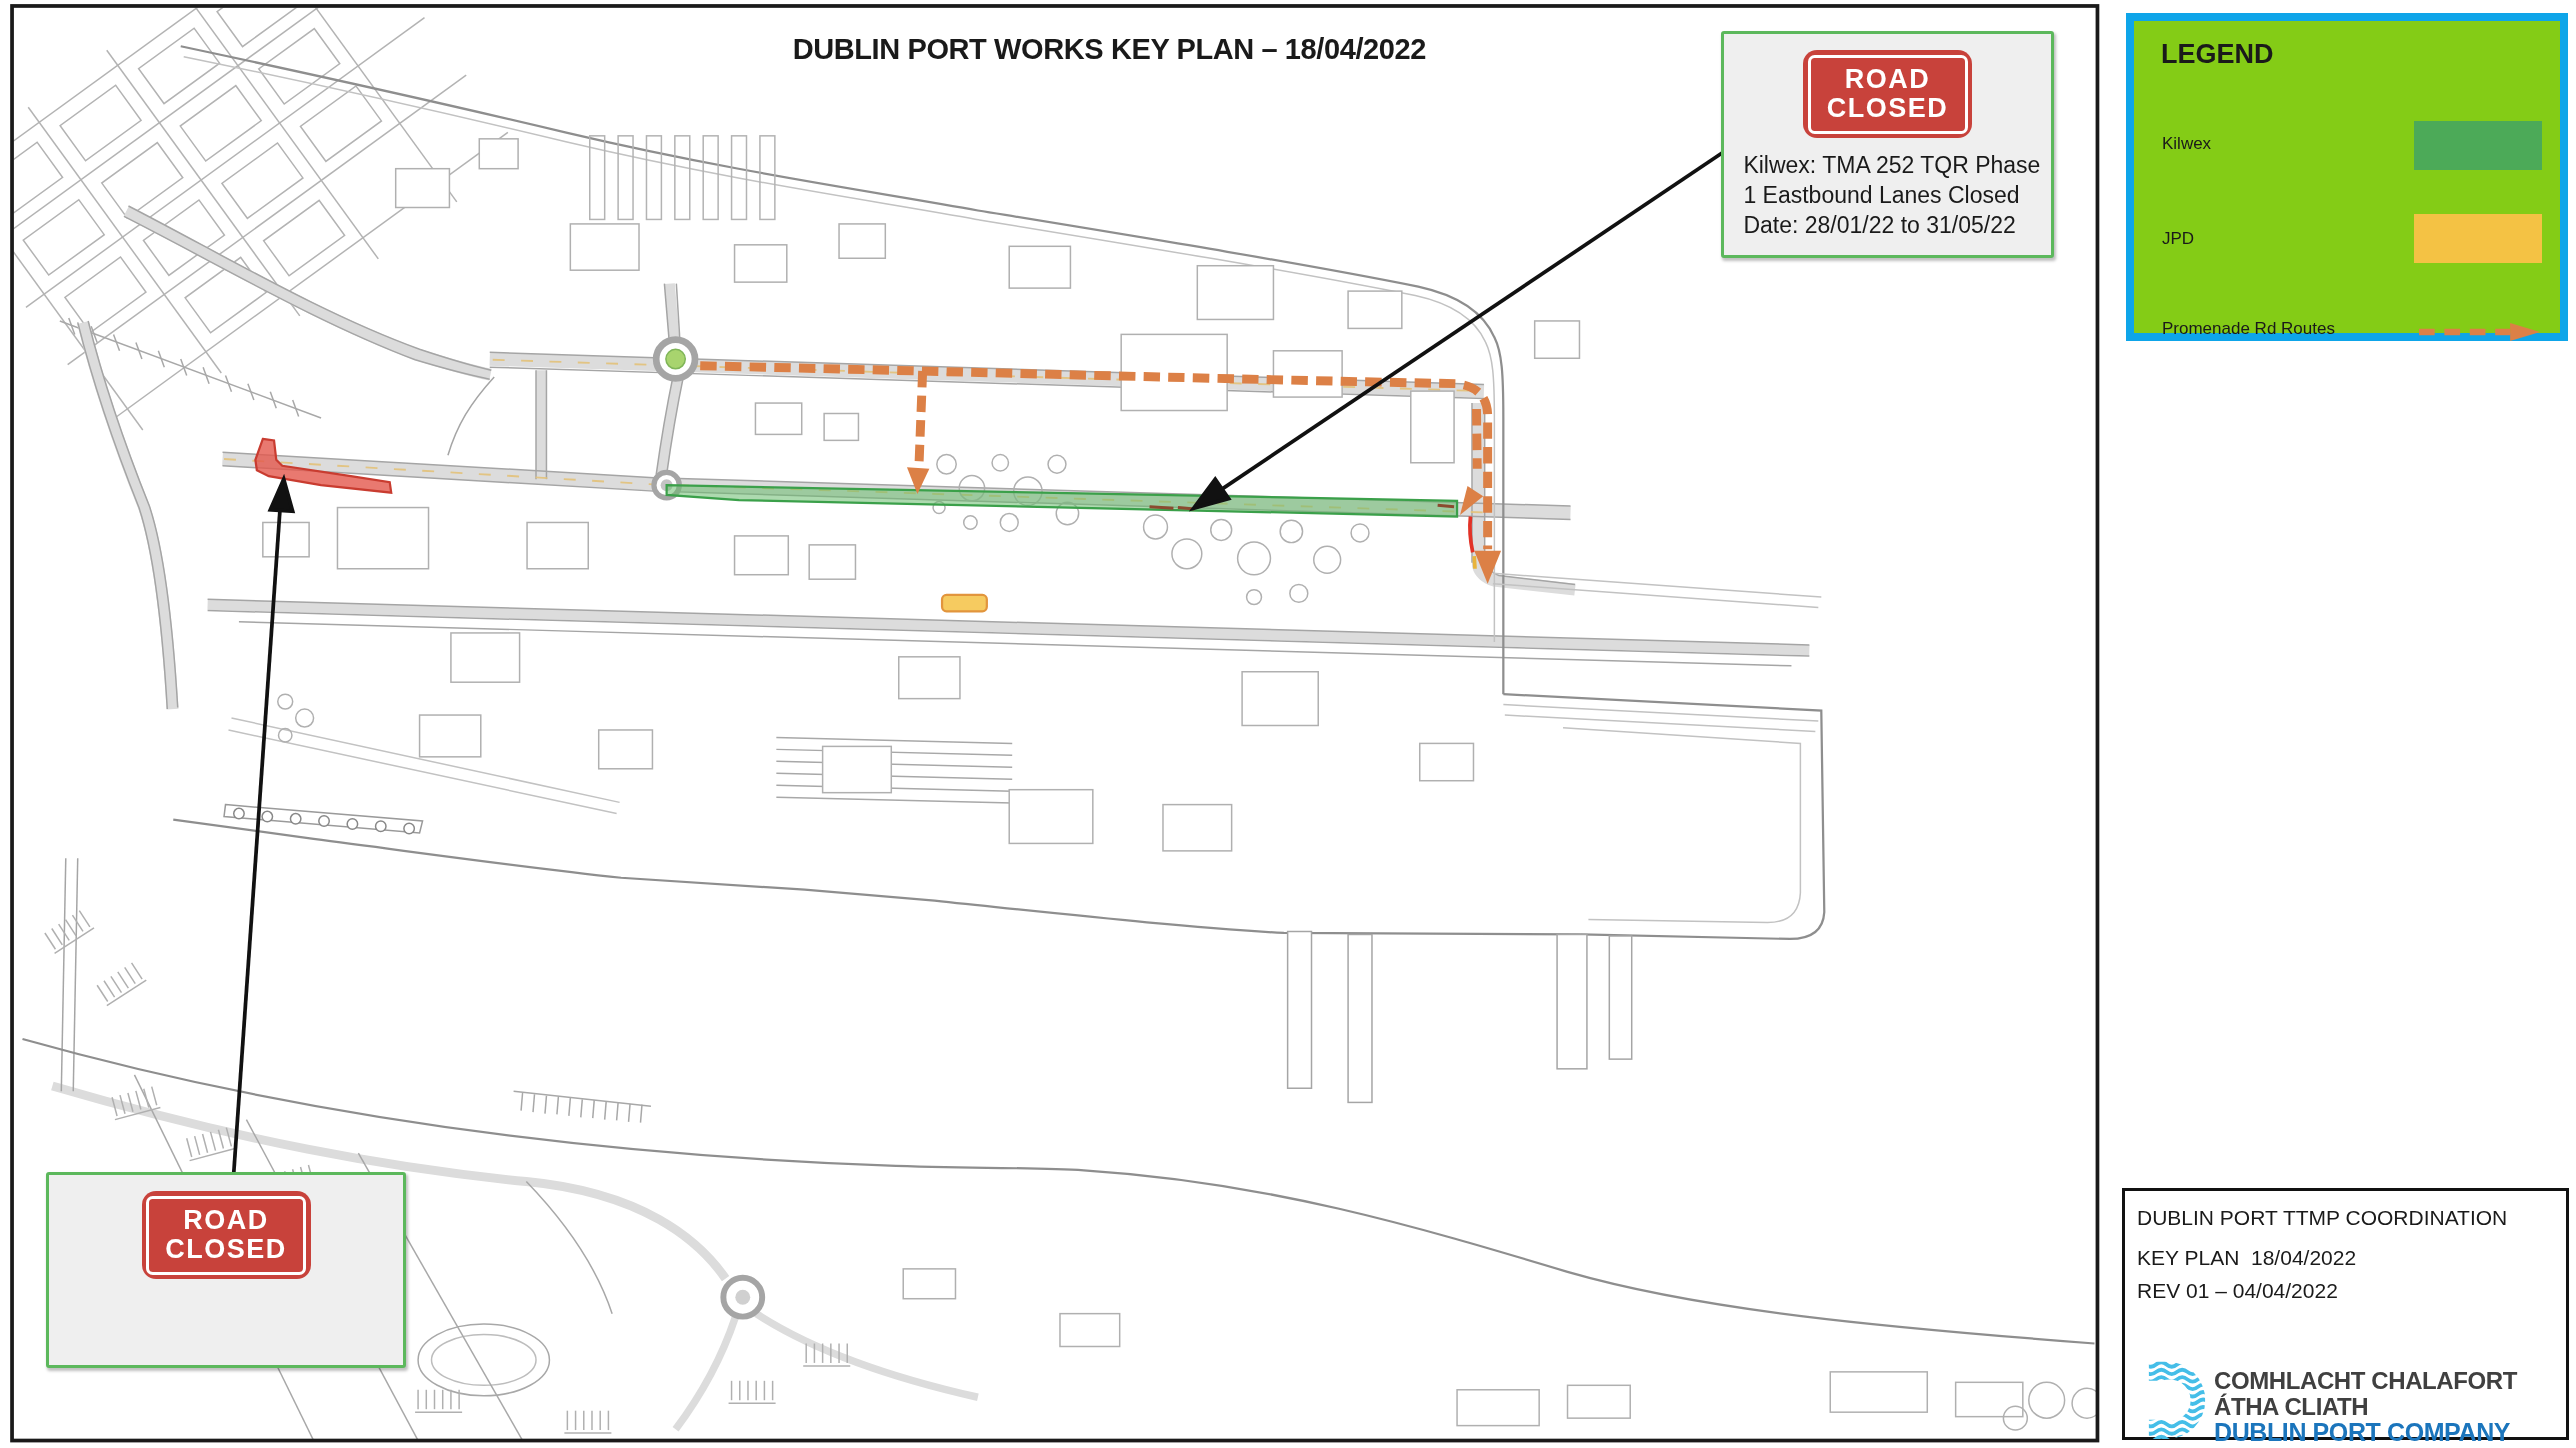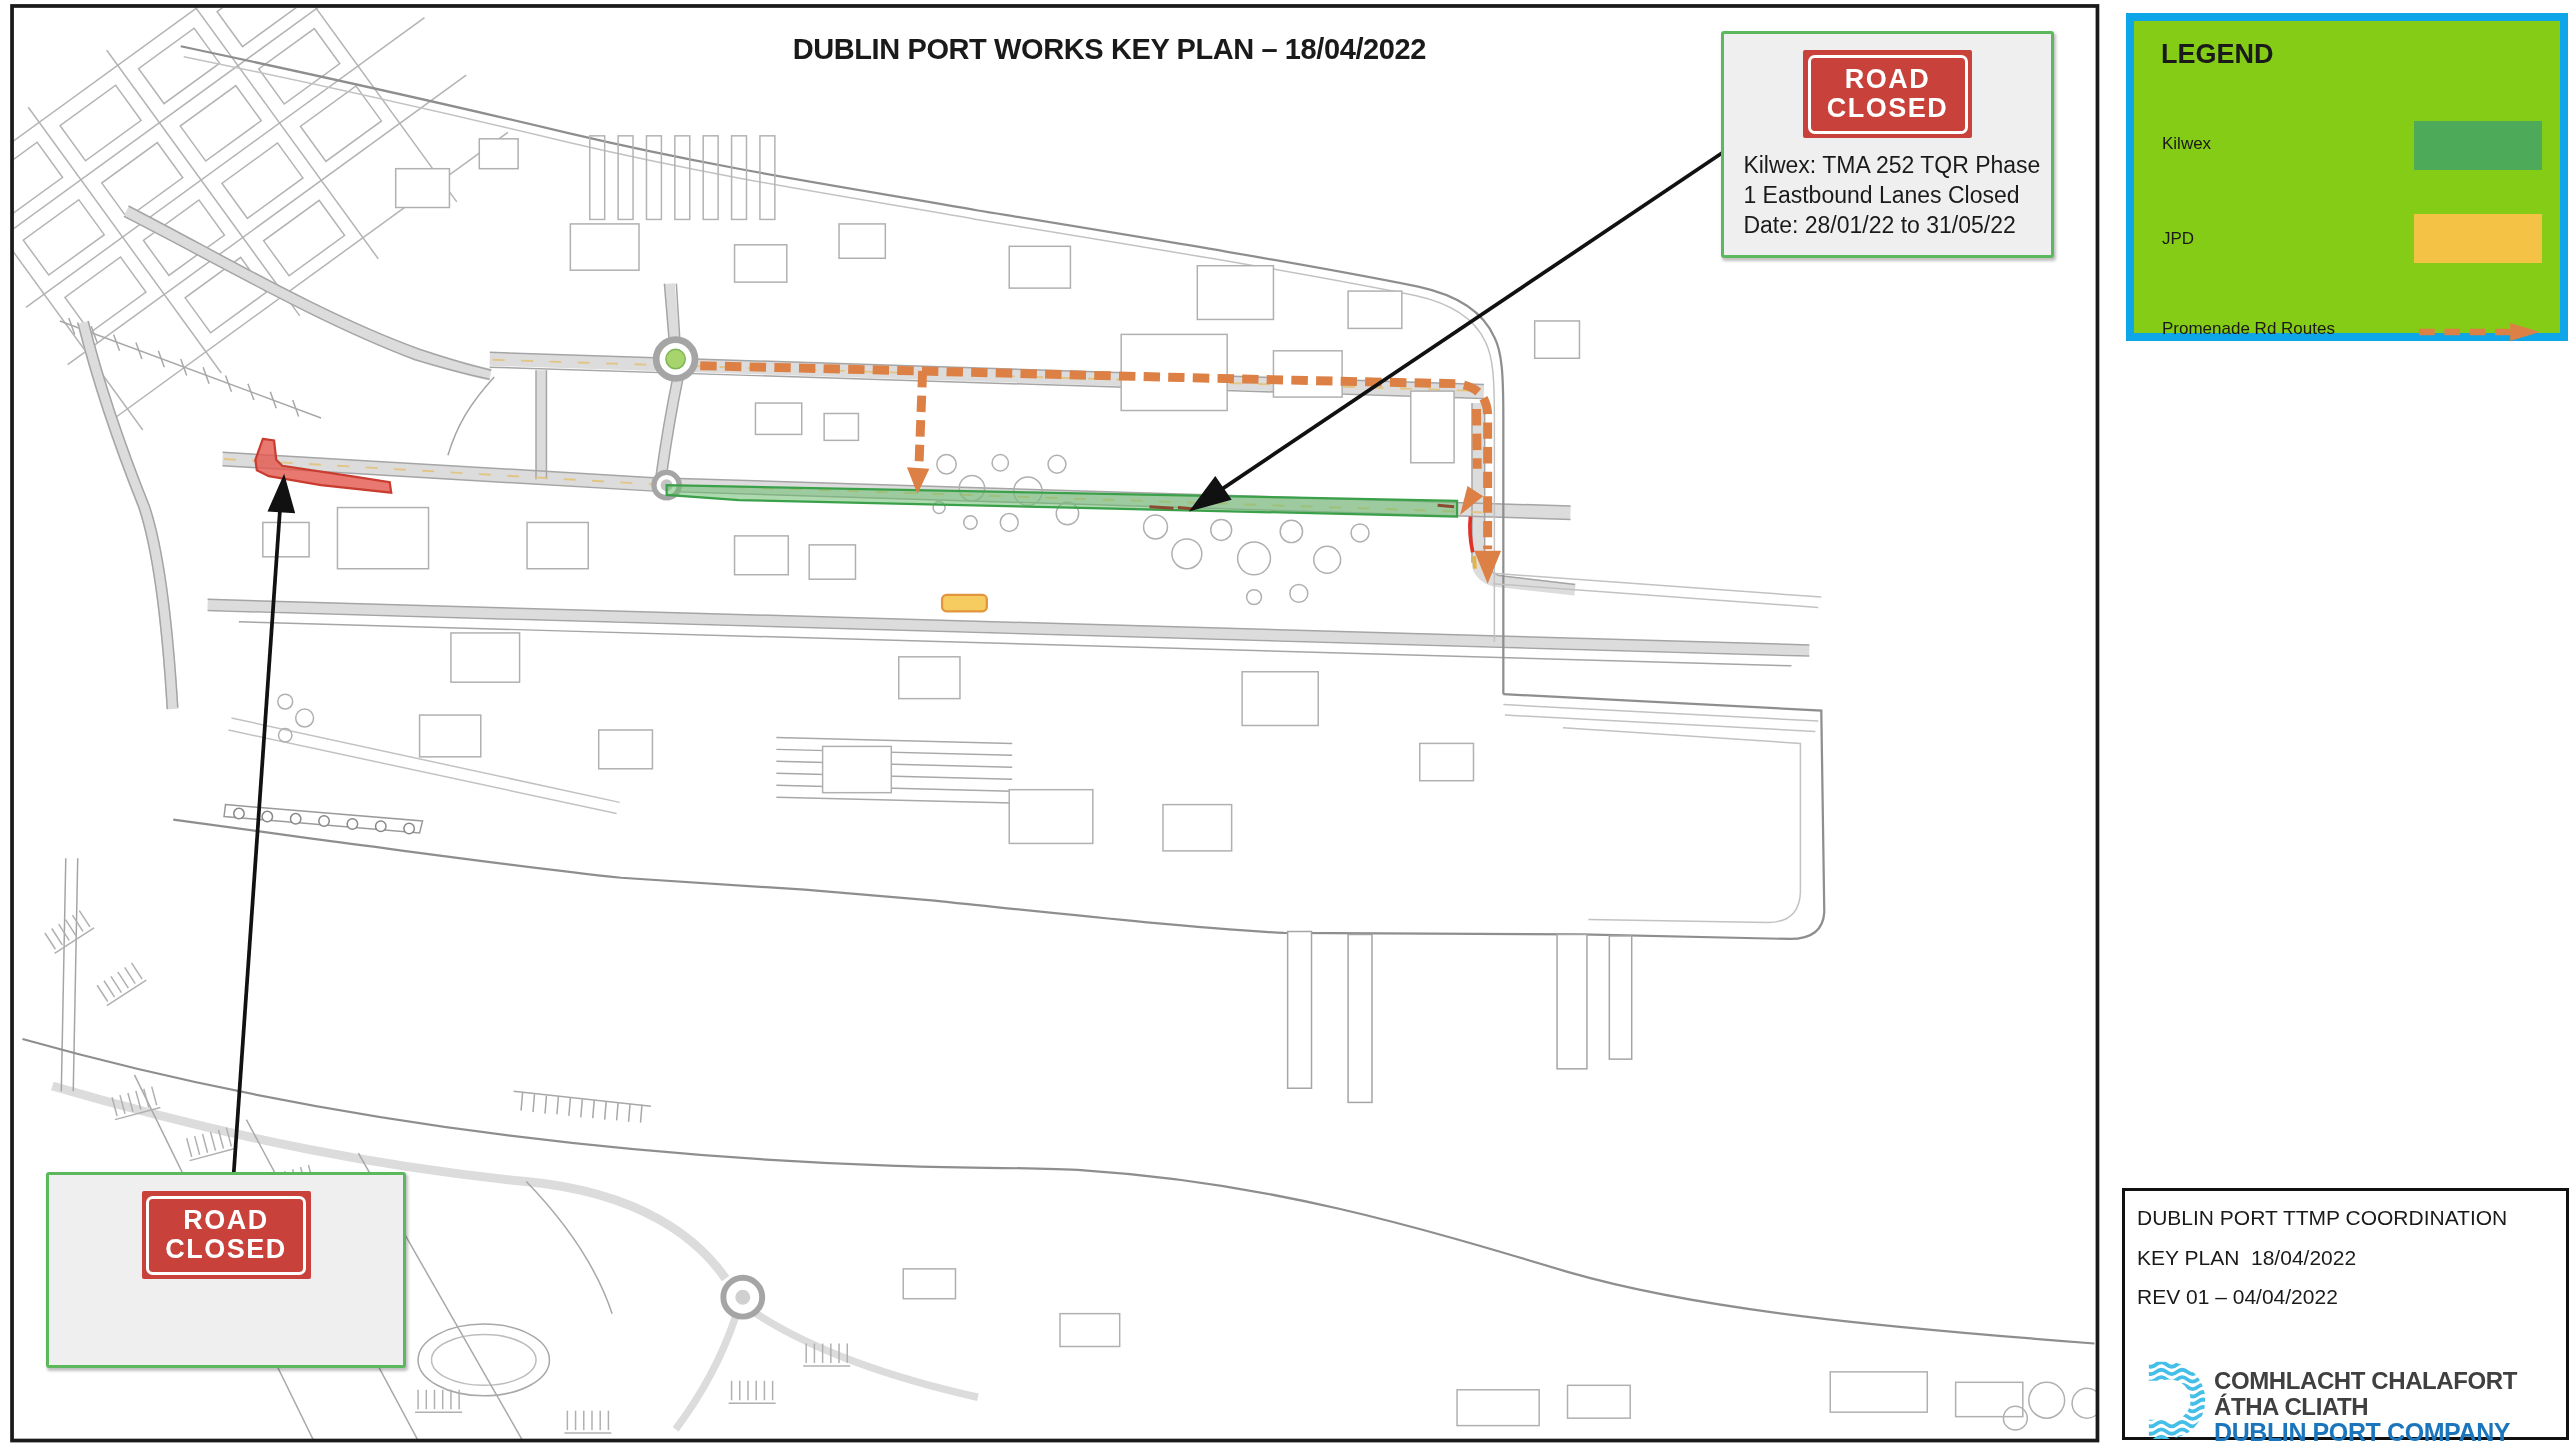--- a/index.html
+++ b/index.html
@@ -8,21 +8,21 @@
   svg{display:block;}
   .map-svg{position:absolute;left:0;top:0;}
   .map-title{position:absolute;left:709px;top:33px;width:717px;text-align:right;
              font-size:29px;font-weight:700;letter-spacing:-0.4px;white-space:nowrap;}
   
   .callout{position:absolute;background:#EFEFEF;border:3.7px solid #5CB85C;border-radius:3px;
            box-shadow:1.5px 2.2px 3px rgba(0,0,0,0.25);box-sizing:border-box;}
   .callout-kilwex{left:1721px;top:31px;width:333px;height:227px;}
   .callout-tolka{left:46px;top:1172px;width:360px;height:196px;}
   .sign{position:relative;margin:16.4px auto 0 auto;width:169px;height:88px;background:#C8423B;
-        border-radius:2px;display:flex;flex-direction:column;align-items:center;justify-content:center;}
+        border-radius:14px;display:flex;flex-direction:column;align-items:center;justify-content:center;}
   .sign-keyline{position:absolute;left:4.5px;top:4.5px;right:4.5px;bottom:4.5px;border:3px solid #ffffff;
         border-radius:6.7px;pointer-events:none;}
   .sign-line{position:relative;color:#ffffff;font-weight:700;font-size:27px;line-height:1.1;
         letter-spacing:1.5px;}
   .callout-body{margin:12px 0 0 19.4px;font-size:23px;line-height:30px;}
   
   .legend{position:absolute;left:2126px;top:13.4px;width:442px;height:328px;border:8px solid #0ea5e9;
           box-sizing:border-box;background:#84cc16;}
   .legend-heading{position:absolute;left:27px;top:18px;font-size:27px;font-weight:700;}
   .legend-label{position:absolute;left:28px;font-size:17px;}
@@ -388,21 +388,21 @@
       <svg width="127" height="24" viewBox="0 0 170 32">
         <line x1="4" y1="16" x2="126" y2="16" stroke="#DC8046" stroke-width="9" stroke-dasharray="21 13"></line>
         <polygon points="126,4 126,28 166,16" fill="#DC8046"></polygon>
       </svg>
     </div>
   </div>
 
   <div class="title-block">
     <div class="tb-line" style="top:15px">DUBLIN PORT TTMP COORDINATION</div>
     <div class="tb-line" style="top:55px">KEY PLAN  18/04/2022</div>
-    <div class="tb-line" style="top:94px">REV 01 – 04/04/2022</div>
+    <div class="tb-line" style="top:88px">REV 01 – 04/04/2022</div>
 
     <div class="logo-mark">
       <svg width="69" height="82" viewBox="0 0 92 110">
         <defs>
           <clipPath id="dlogo">
             <path d="M14,2 h24 a52,52 0 1 1 0,104 h-24 v-26 h18 a28,28 0 1 0 0,-52 h-18 z"></path>
           </clipPath>
         </defs>
         <g clip-path="url(#dlogo)" stroke="#45BEE8" stroke-width="5" fill="none">
           <path d="M-4,6 q7,-6 14,0 t14,0 t14,0 t14,0 t14,0 t14,0 t14,0"></path>

